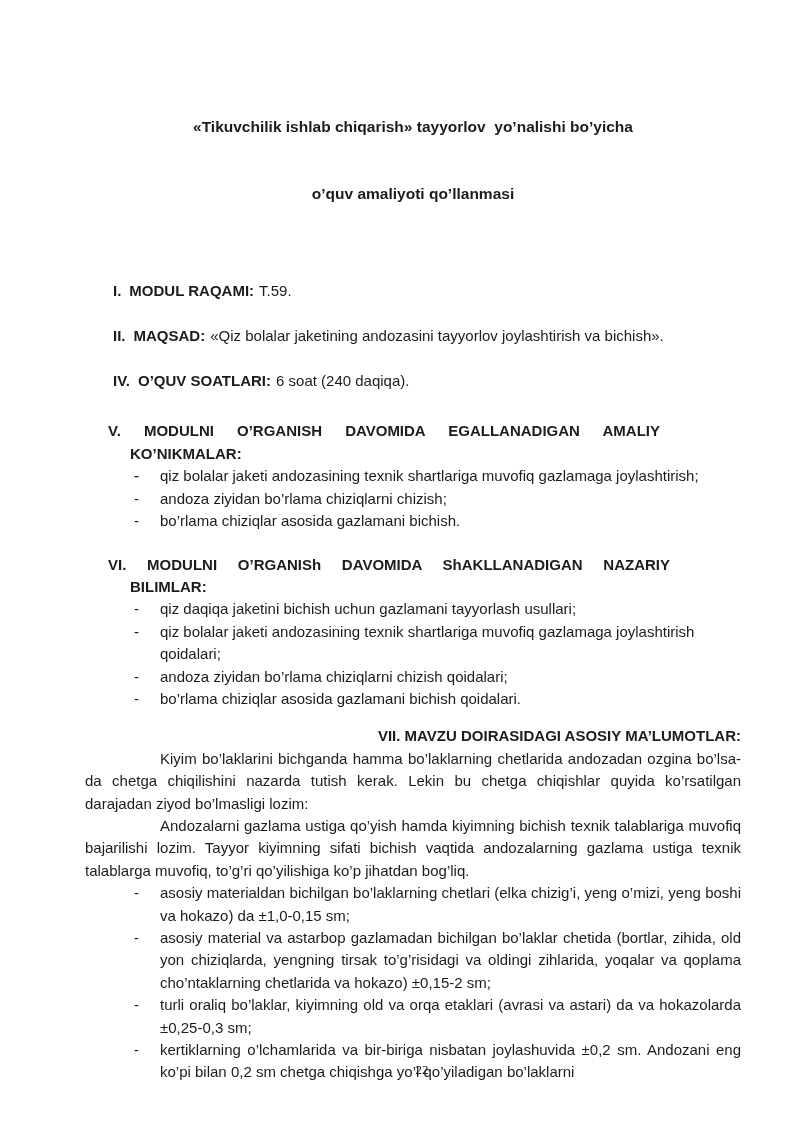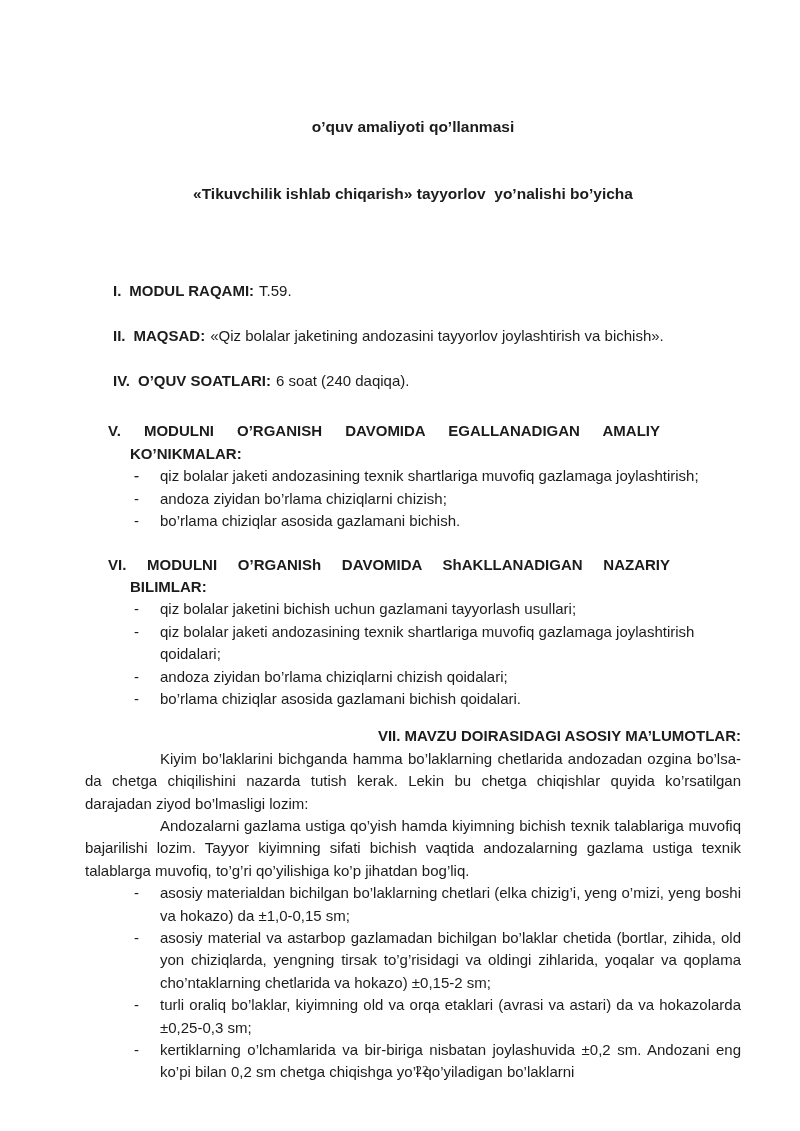--- a/index.html
+++ b/index.html
@@ -75,22 +75,22 @@
     color: #222;
   }
 </style>
 </head>
 <body>
 
 <div class="page">
   <div class="content">
 
     <div class="doc-title">
+      <div>«Tikuvchilik ishlab chiqarish» tayyorlov  yo’nalishi bo’yicha</div>
       <div>o’quv amaliyoti qo’llanmasi</div>
-      <div>«Tikuvchilik ishlab chiqarish» tayyorlov  yo’nalishi bo’yicha</div>
     </div>
 
     <p class="num-item first">
       <span class="num">I.</span><span class="lbl">MODUL RAQAMI:</span><span class="txt">T.59.</span>
     </p>
 
     <p class="num-item">
       <span class="num">II.</span><span class="lbl">MAQSAD:</span><span class="txt">«Qiz bolalar jaketining andozasini tayyorlov joylashtirish va bichish».</span>
     </p>
 
@@ -107,21 +107,21 @@
         <li><span class="dash">-</span><span>qiz bolalar jaketi andozasining texnik shartlariga muvofiq gazlamaga joylashtirish;</span></li>
         <li><span class="dash">-</span><span>andoza ziyidan bo’rlama chiziqlarni chizish;</span></li>
         <li><span class="dash">-</span><span>bo’rlama chiziqlar asosida gazlamani bichish.</span></li>
       </ul>
     </div>
 
     <div class="sec-vi">
       <div class="sec-h1">VI. MODULNI O’RGANISh DAVOMIDA ShAKLLANADIGAN NAZARIY</div>
       <div class="sec-h2">BILIMLAR:</div>
       <ul class="dash-list">
-        <li><span class="dash">-</span><span>qiz bolalar jaketini bichish uchun gazlamani tayyorlash usullari;</span></li>
+        <li><span class="dash">-</span><span>qiz daqiqa jaketini bichish uchun gazlamani tayyorlash usullari;</span></li>
         <li><span class="dash">-</span><span>qiz bolalar jaketi andozasining texnik shartlariga muvofiq gazlamaga joylashtirish qoidalari;</span></li>
         <li><span class="dash">-</span><span>andoza ziyidan bo’rlama chiziqlarni chizish qoidalari;</span></li>
         <li><span class="dash">-</span><span>bo’rlama chiziqlar asosida gazlamani bichish qoidalari.</span></li>
       </ul>
     </div>
 
     <div class="sec-vii">
       <div class="sec7-h">VII. MAVZU DOIRASIDAGI ASOSIY MA’LUMOTLAR:</div>
       <p class="para">Kiyim bo’laklarini bichganda hamma bo’laklarning chetlarida andozadan ozgina bo’lsa-da chetga chiqilishini nazarda tutish kerak. Lekin bu chetga chiqishlar quyida ko’rsatilgan darajadan ziyod bo’lmasligi lozim:</p>
       <p class="para">Andozalarni gazlama ustiga qo’yish hamda kiyimning bichish texnik talablariga muvofiq bajarilishi lozim. Tayyor kiyimning sifati bichish vaqtida andozalarning gazlama ustiga texnik talablarga muvofiq, to’g’ri qo’yilishiga ko’p jihatdan bog’liq.</p>

